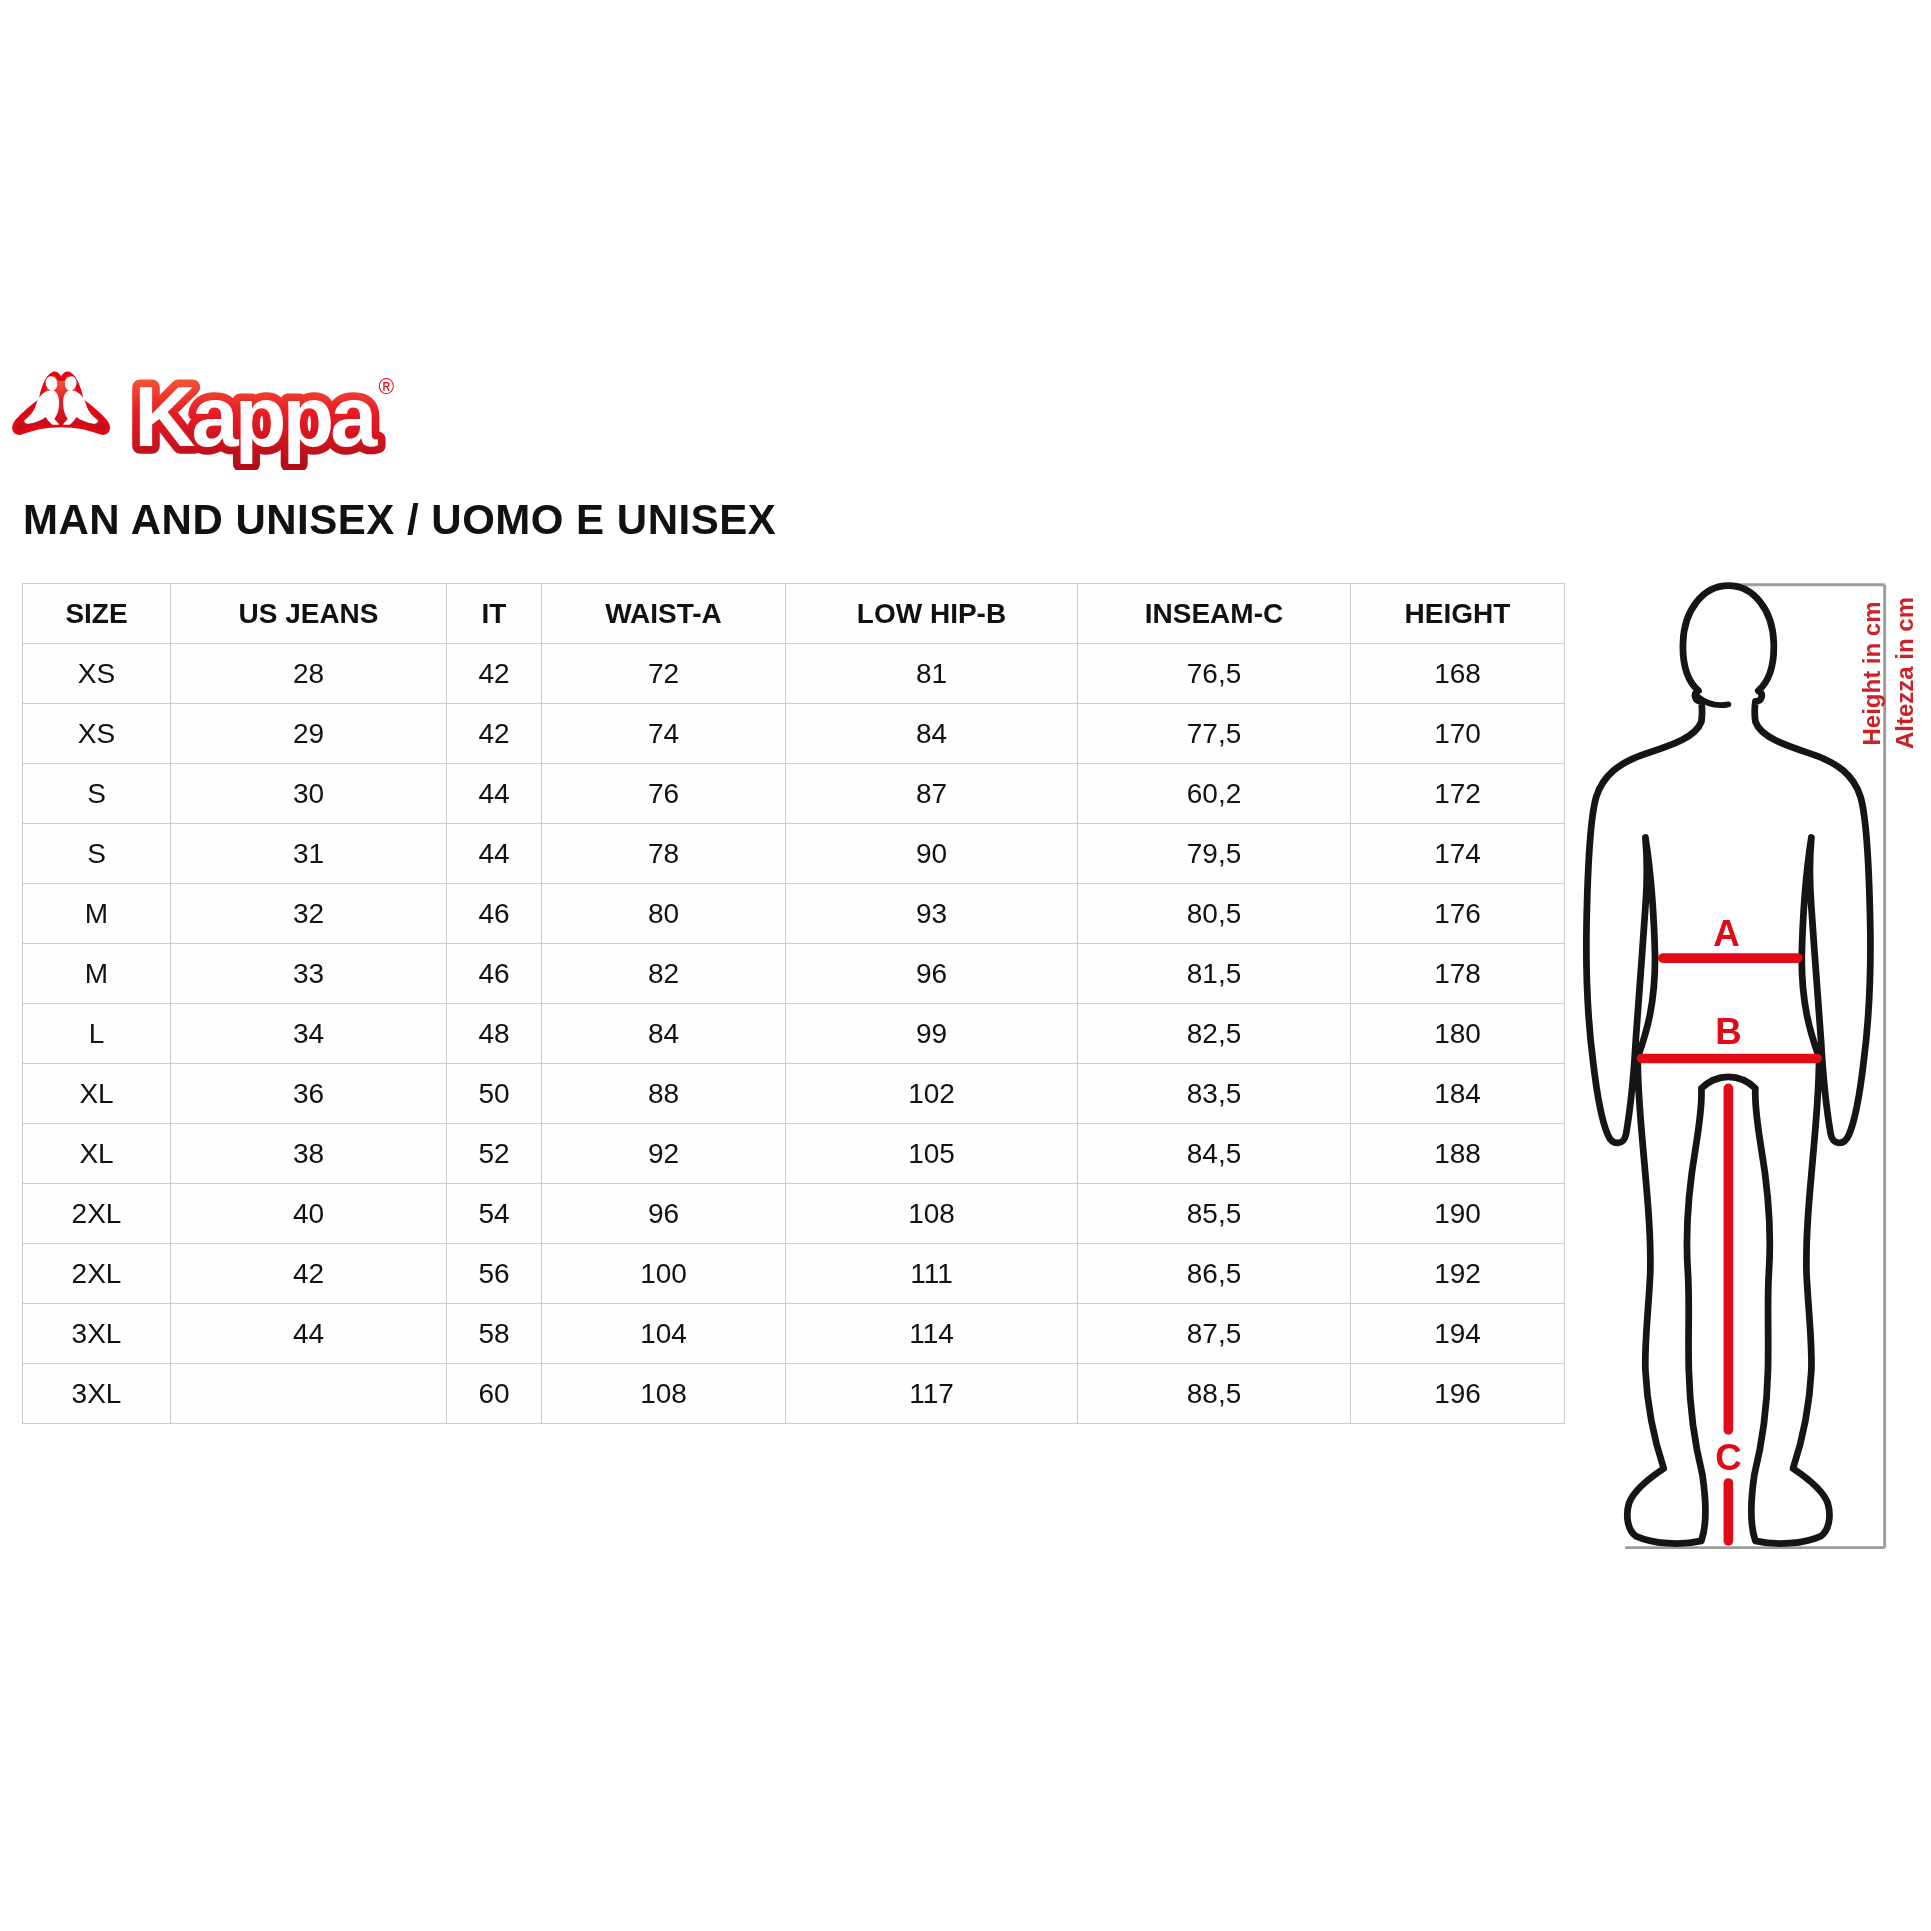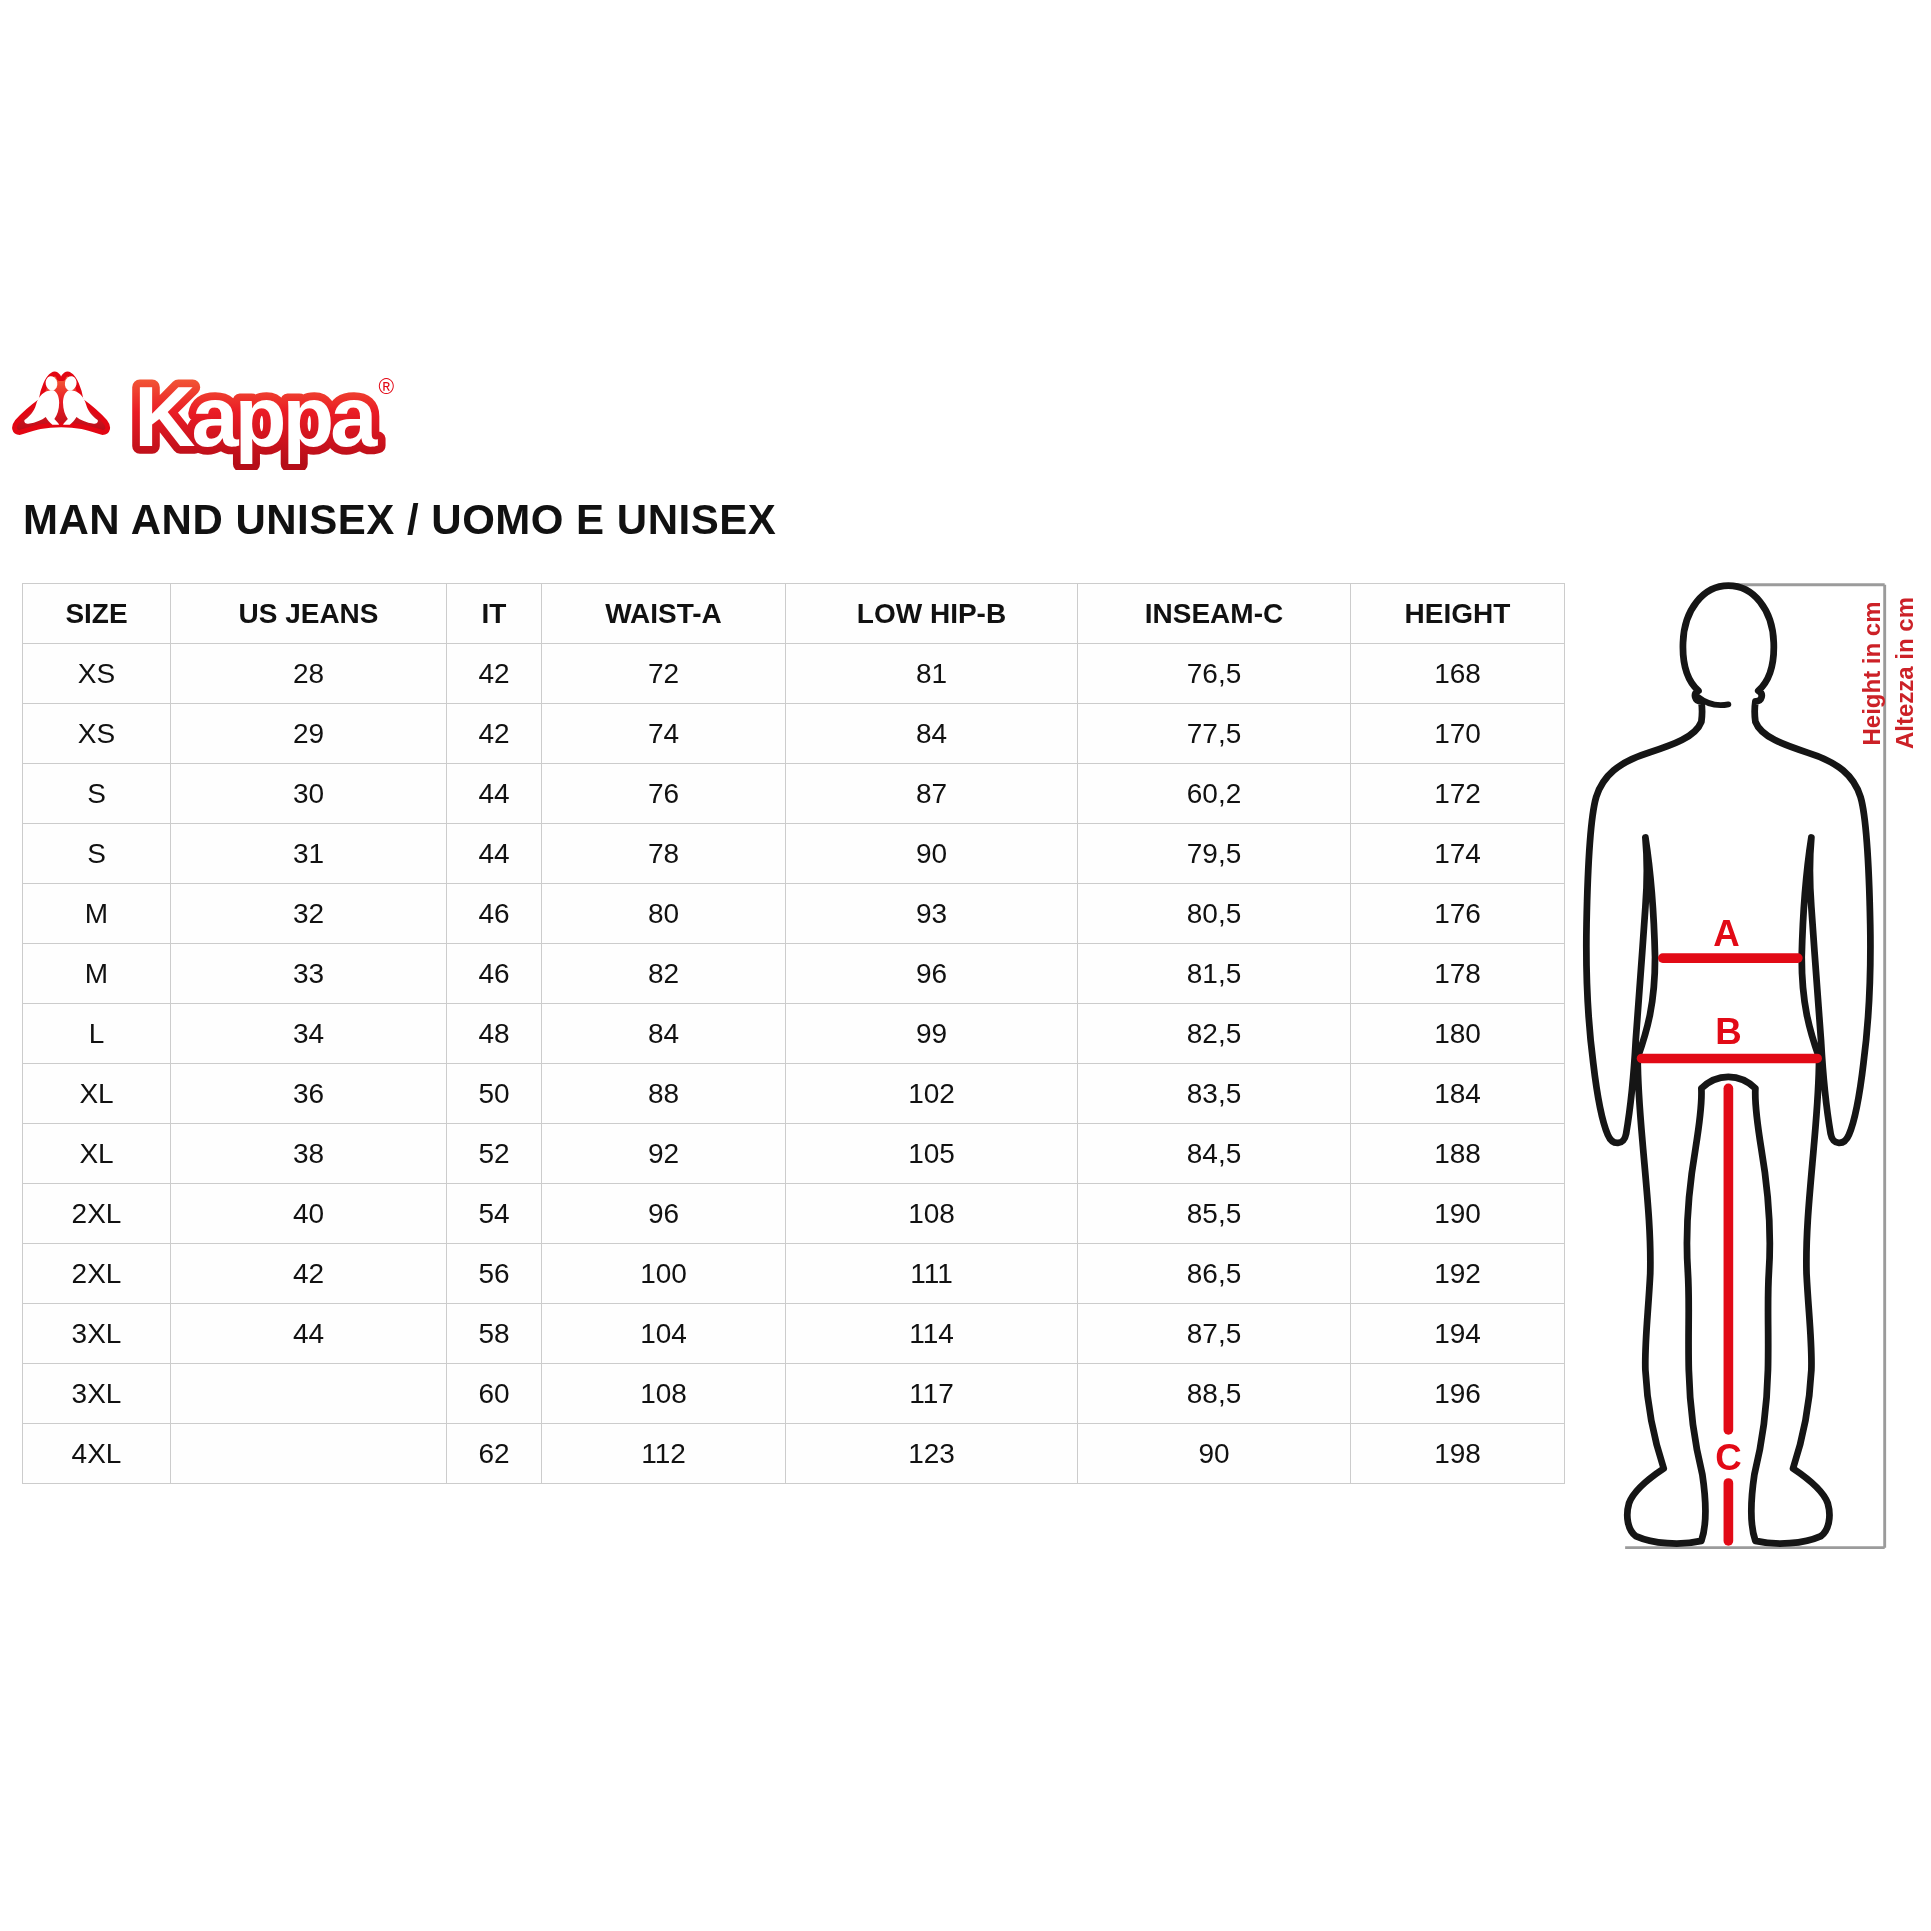--- a/index.html
+++ b/index.html
@@ -202,29 +202,20 @@
           <td>194</td>
         </tr>
         <tr>
           <td class="size-col">3XL</td>
           <td></td>
           <td>60</td>
           <td>108</td>
           <td>117</td>
           <td>88,5</td>
           <td>196</td>
-        </tr>
-        <tr>
-          <td class="size-col">4XL</td>
-          <td></td>
-          <td>62</td>
-          <td>112</td>
-          <td>123</td>
-          <td>90</td>
-          <td>198</td>
         </tr>
       </tbody>
   </table>
 
   <svg class="figure-svg" viewBox="1630 595 370 1030">
 
     <g stroke="#9b9b9b" stroke-width="3" fill="none">
       <path d="M1788,606 H1952"></path>
       <path d="M1952,606 V1604"></path>
       <path d="M1683,1604 H1952"></path>

